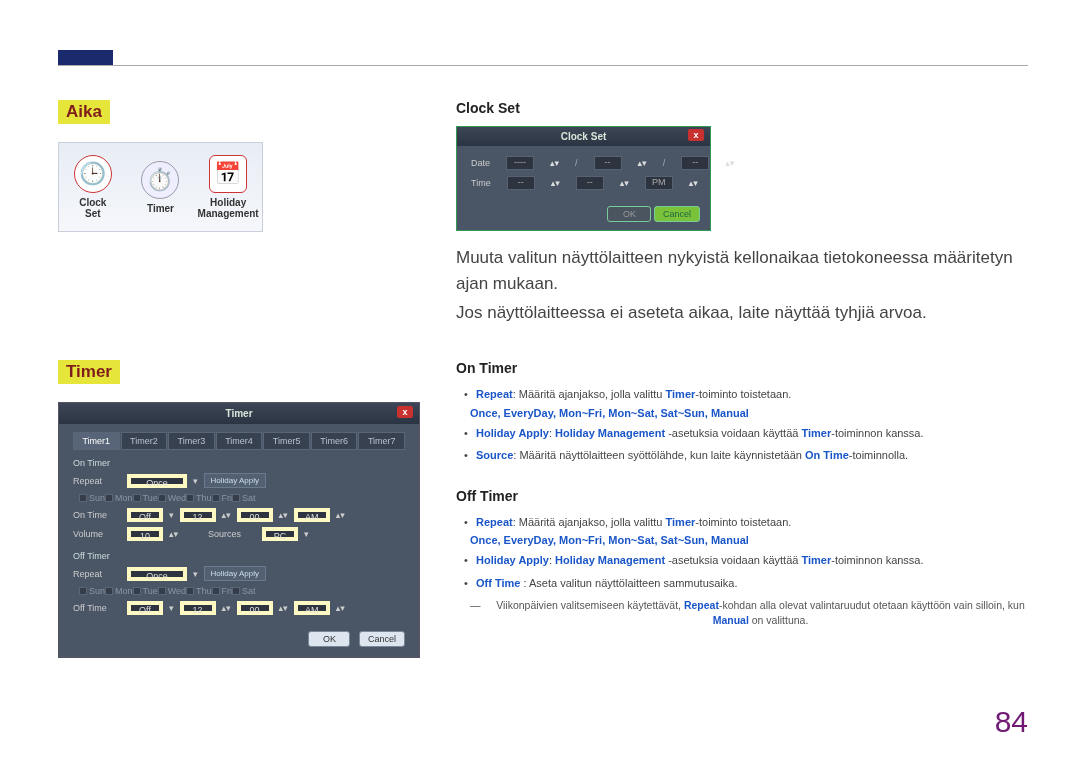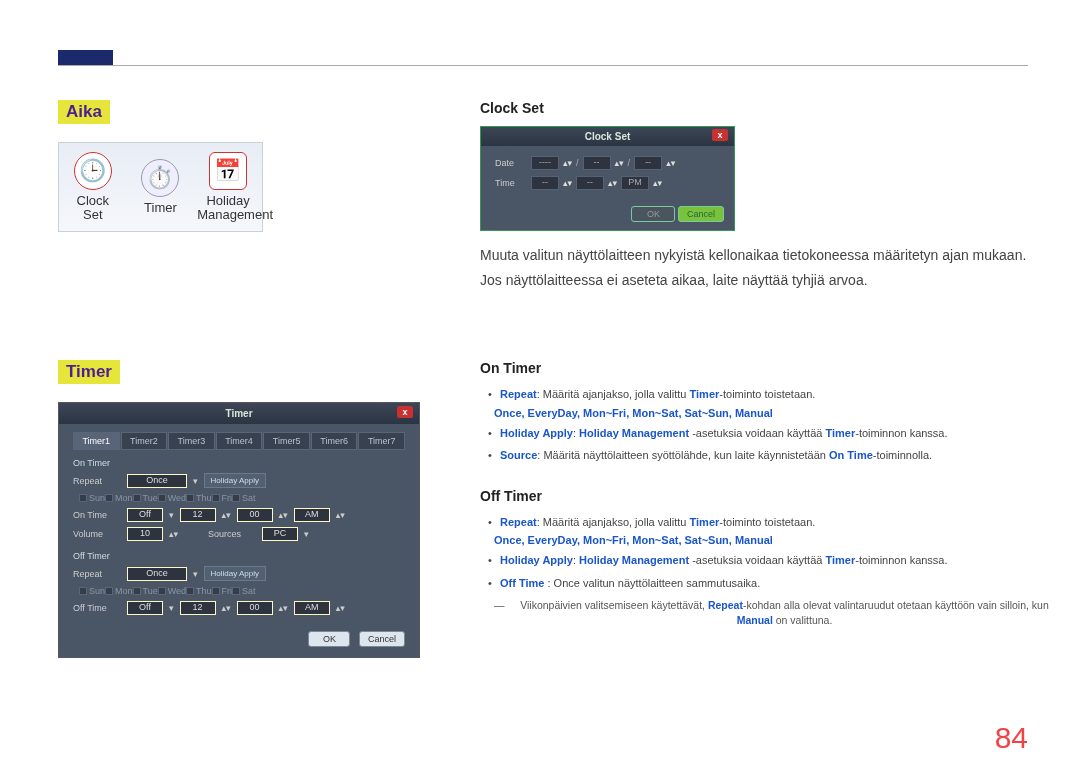--- a/index.html
+++ b/index.html
@@ -26,27 +26,27 @@
   height: 15px;
   background: #1a2a6c;
 }
 .col-left {
   position: absolute;
   left: 58px;
   width: 360px;
 }
 .col-right {
   position: absolute;
-  left: 480px;
+  left: 456px;
   width: 575px;
 }
 .section-label {
   display: inline-block;
   background: #e6e63a;
-  color: #4c1d95;
+  color: #7f1d1d;
   font-weight: bold;
   font-size: 17px;
   padding: 2px 8px;
   margin-bottom: 18px;
 }
 .right-heading {
   font-weight: bold;
   font-size: 14px;
   color: #222;
   margin-bottom: 10px;
@@ -62,21 +62,21 @@
   text-align: center;
 }
 .aika-item { width: 62px; }
 .aika-icon {
   width: 38px; height: 38px;
   margin: 0 auto 4px;
   border-radius: 6px;
   display: flex; align-items: center; justify-content: center;
   font-size: 22px;
 }
-.aika-item .label { font-size: 13px; color: #333; line-height: 1.1; }
+.aika-item .label { font-size: 10px; color: #333; line-height: 1.1; font-weight: bold; }
 
 .clockset-panel {
   width: 255px;
   border: 1px solid #395;
   background: #4a5666;
   color: #ddd;
   font-size: 9px;
   position: relative;
 }
 .clockset-header {
@@ -89,37 +89,37 @@
   position:relative;
 }
 .clockset-close {
   position:absolute; right:6px; top:2px;
   width:16px;height:12px;
   background:#c93030; color:#fff;
   font-size:9px;line-height:12px; text-align:center;
   border-radius:2px;
 }
 .clockset-body { padding: 10px 14px 6px; }
-.cs-row { display:flex; align-items:center; gap:4px; margin-bottom:6px; }
+.cs-row { display:flex; align-items:center; gap:16px; margin-bottom:6px; }
 .cs-row .k { width:32px; color:#ccc; }
 .cs-field {
   background:#2d3440; border:1px solid #566274;
   min-width:28px; height:14px; text-align:center; color:#aaa;
 }
 .cs-sep { color:#aaa; }
 .clockset-footer { text-align:right; padding:4px 10px 8px; }
 .cs-btn {
   display:inline-block; min-width:44px; padding:2px 8px;
   border:1px solid #7c9; border-radius:3px;
   font-size:9px; text-align:center;
 }
 .cs-btn.ok { background:#4b5560; color:#999; }
 .cs-btn.cancel { background:#7ac23a; color:#2a3; color:#264; }
 
-.para { font-size: 14px; color: #444; line-height:1.5; margin-bottom:4px; }
+.para { font-size: 17px; color: #444; line-height:1.5; margin-bottom:4px; }
 
 .timer-panel {
   width: 362px;
   background:#4a5666;
   border:1px solid #556;
   font-size:9px;
   color:#ccc;
 }
 .timer-header {
   background: linear-gradient(#3d4656,#2b3442);
@@ -141,21 +141,21 @@
 .tabs { display:flex; gap:1px; margin-bottom:8px; }
 .tab {
   flex:1; background:#38414f; border:1px solid #5a6678;
   text-align:center; padding:3px 0; color:#b7c2d2;
 }
 .tab.active { background:#586478; color:#fff; }
 .t-section { margin-bottom: 10px; }
 .t-title { color:#cdd; margin-bottom:5px; }
 .t-row { display:flex; align-items:center; gap:6px; margin-bottom:5px; }
 .t-row .lbl { width:48px; }
-.t-field { background:#2d3440; border:1px solid #fef9c3; min-width:36px; height:14px; color:#ddd; text-align:center; }
+.t-field { background:#2d3440; border:4px solid #fef9c3; min-width:36px; height:14px; color:#ddd; text-align:center; }
 .t-btn { background:#526072; border:1px solid #6a7890; padding:2px 6px; color:#cde; font-size:8px; }
 .days { display:flex; margin-bottom:5px; padding-left:6px; flex-wrap:wrap; }
 .day { display:flex; align-items:center; gap:2px; color:#8893a3; }
 .day .cb { width:8px;height:8px;background:#353d4b;border:1px solid #5a6678; }
 .timer-footer { text-align:right; padding-top:6px; }
 .tf-btn {
   display:inline-block; min-width:42px; padding:2px 8px;
   border:1px solid #7a8798; border-radius:3px; background:#dde5ef;
   font-size:9px; text-align:center; color:#333; margin-left:6px;
 }
@@ -168,22 +168,22 @@
 .note {
   font-size:10.5px; color:#555; line-height:1.5;
   padding-left: 34px;
   position:relative;
   text-align:center;
 }
 .note::before {
   content:"—"; position:absolute; left:14px; color:#555;
 }
 .page-num {
-  position:absolute; right:52px; bottom:8px;
-  font-size:30px; color:#ef4444; font-weight:300;
+  position:absolute; right:52px; bottom:24px;
+  font-size:30px; color:#701a75; font-weight:300;
 }
 </style>
 </head>
 <body>
 
 <div class="accent-block"></div>
 <div class="top-bar"></div>
 
 <div class="col-left" style="top:100px;">
   <div class="section-label">Aika</div>
@@ -391,20 +391,20 @@
   </ul>
 
   <div style="height:18px;"></div>
   <div class="right-heading">Off Timer</div>
   <ul class="bullet-list">
     <li><span class="term">Repeat</span><span>: Määritä ajanjakso, jolla valittu </span><span class="term">Timer</span><span>-toiminto toistetaan.</span></li>
   </ul>
   <div class="options-line">Once, EveryDay, Mon~Fri, Mon~Sat, Sat~Sun, Manual</div>
   <ul class="bullet-list">
     <li><span class="term">Holiday Apply</span>: <span class="term">Holiday Management</span><span> -asetuksia voidaan käyttää </span><span class="term">Timer</span><span>-toiminnon kanssa.</span></li>
-    <li><span class="term">Off Time</span><span> : Once valitun näyttölaitteen sammutusaika.</span></li>
+    <li><span class="term">Off Time</span><span> : Aseta valitun näyttölaitteen sammutusaika.</span></li>
   </ul>
   <div class="note">
     <span>Viikonpäivien valitsemiseen käytettävät, </span><span class="term">Repeat</span><span>-kohdan alla olevat valintaruudut otetaan käyttöön vain silloin, kun </span><span class="term">Manual</span><span> on valittuna.</span>
   </div>
 </div>
 
 <div class="page-num">84</div>
 
 </body></html>

